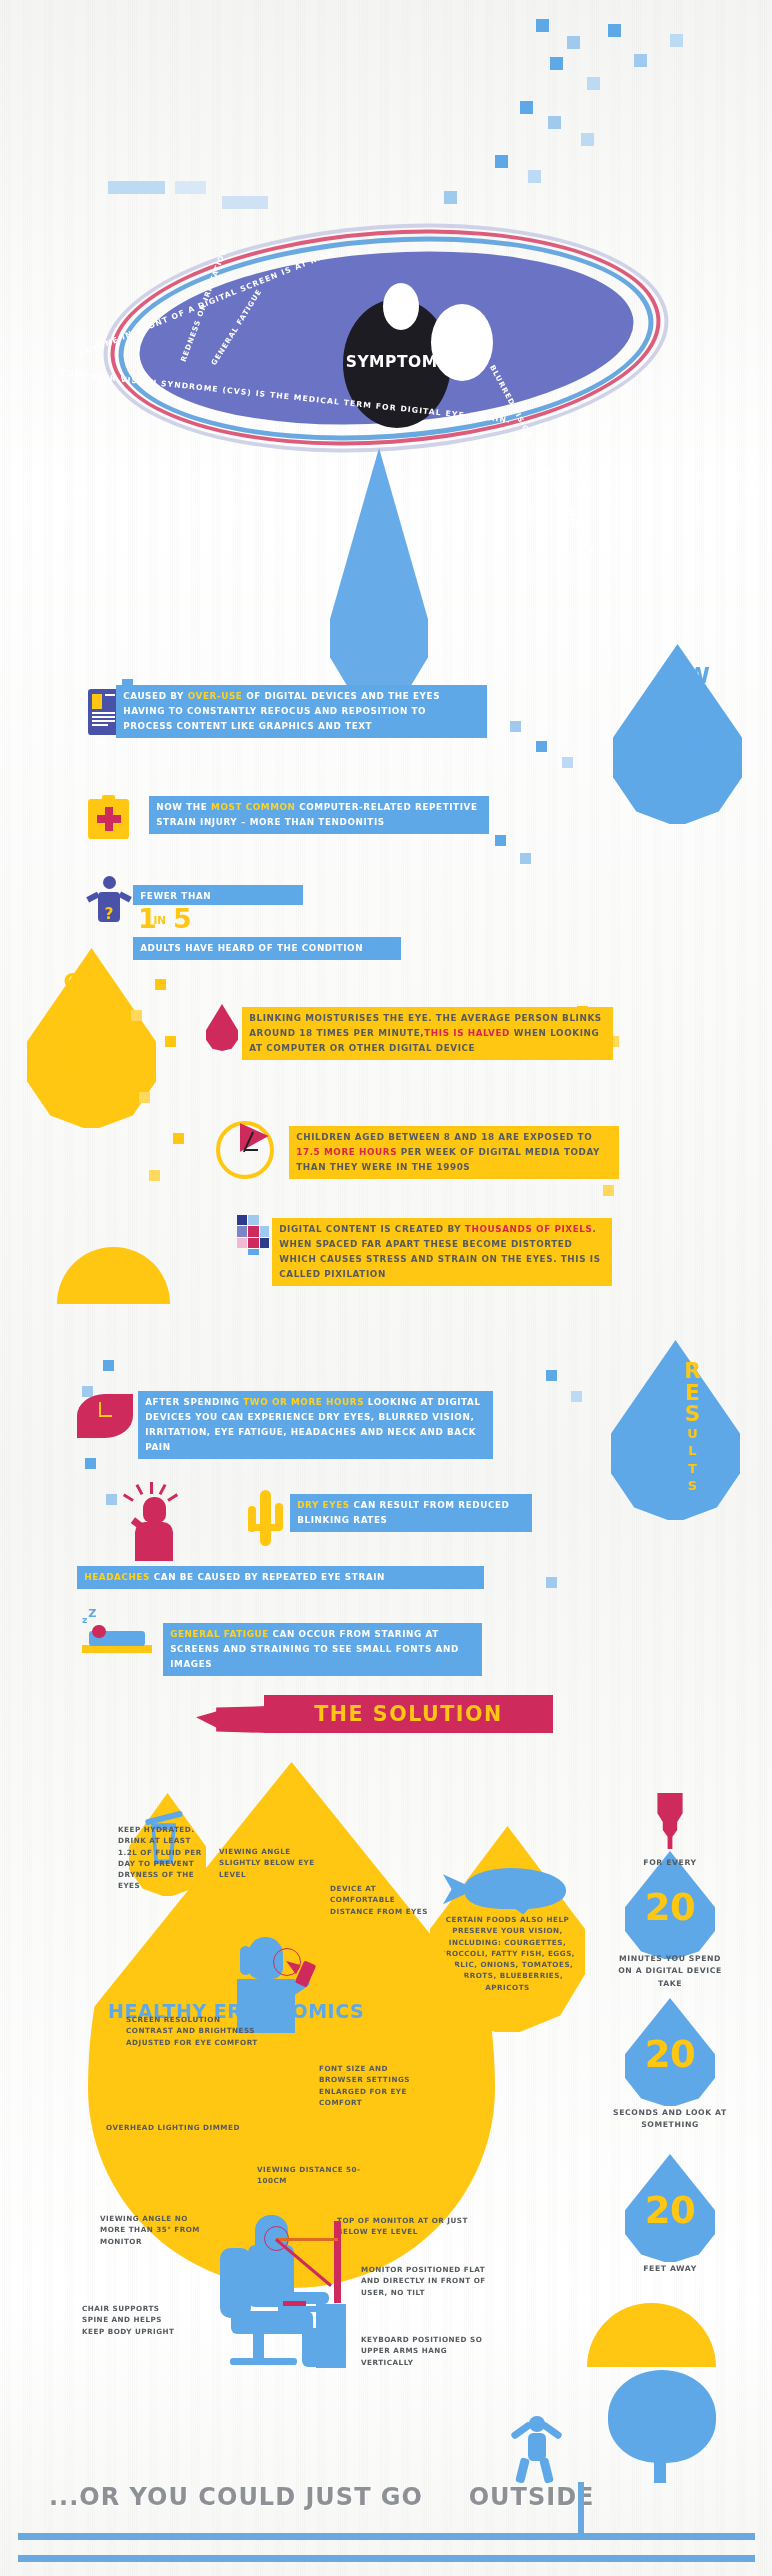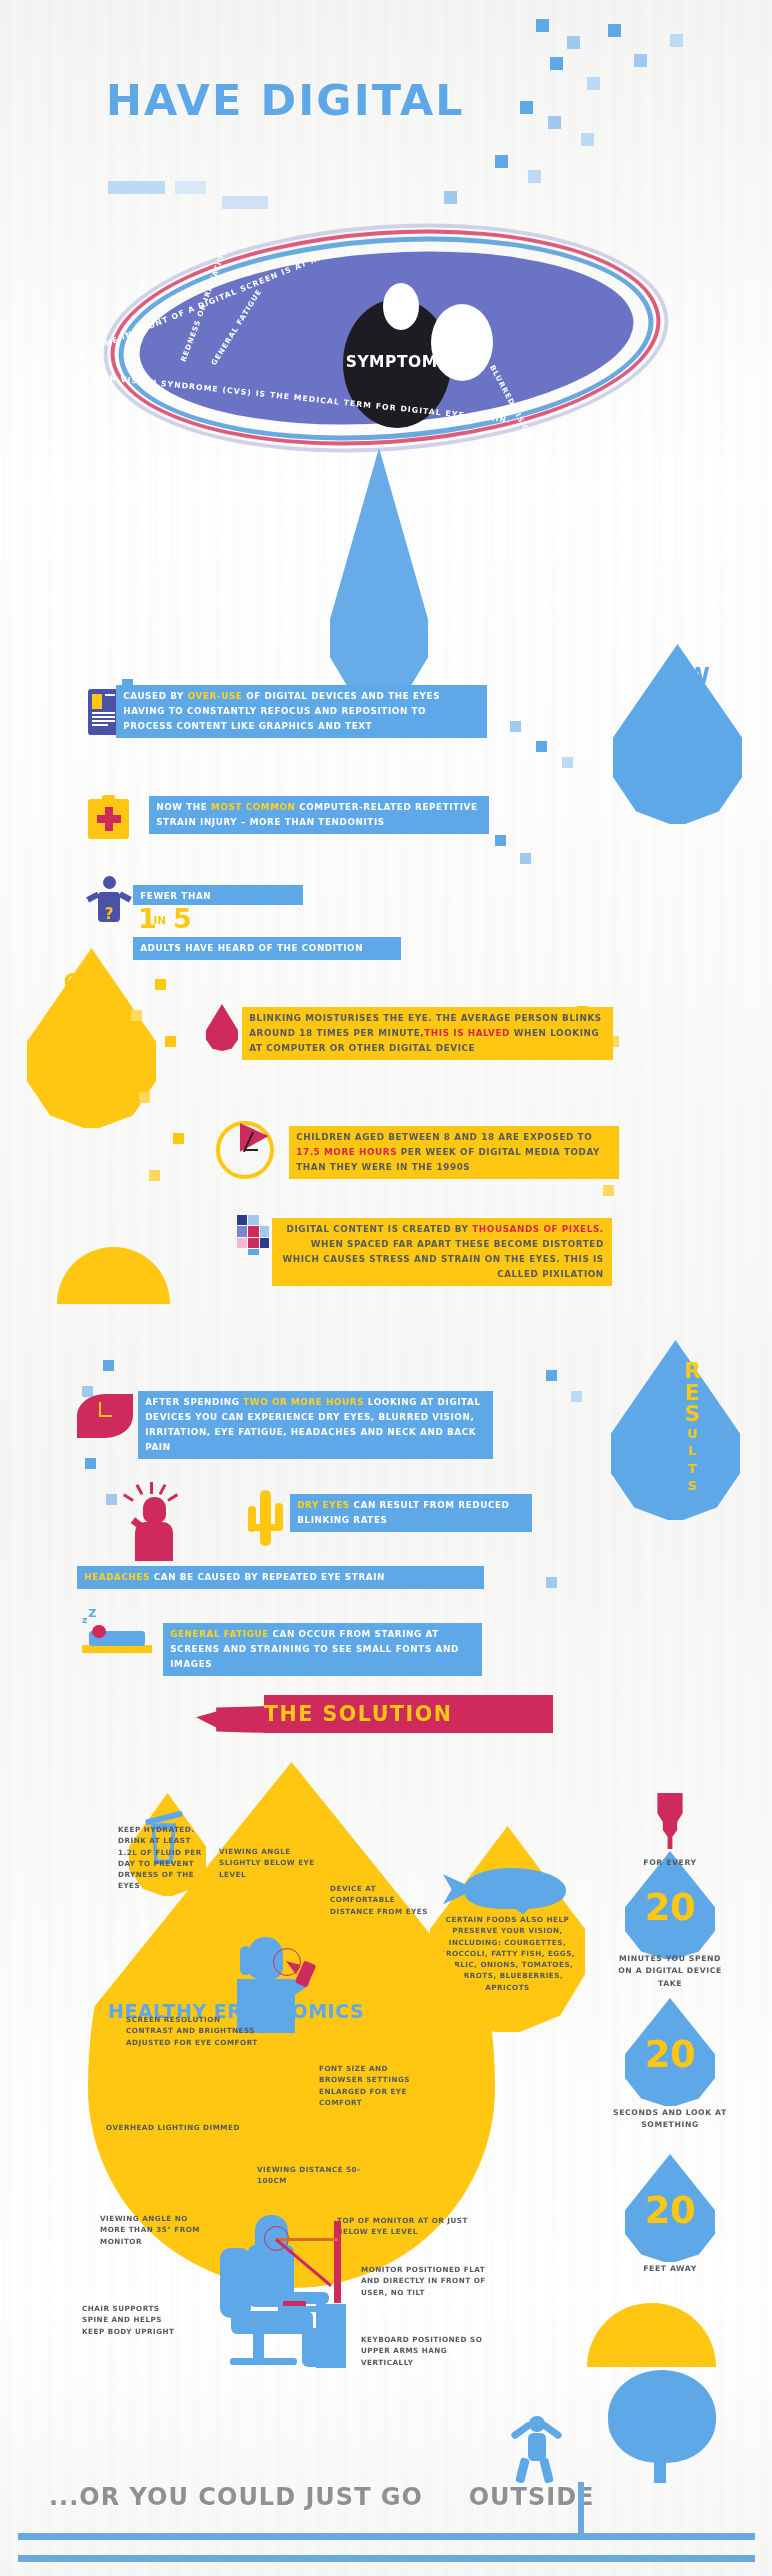--- a/index.html
+++ b/index.html
@@ -90,21 +90,21 @@
   
   .icon { position:absolute; }
 
   
   #sol-banner {
     position:absolute; left:264px; top:1695px; width:289px; height:38px;
     background:#ce2a5c;
   }
   #sol-banner .lbl {
     font-family:"DejaVu Sans", sans-serif; font-weight:bold; font-size:20.6px;
-    color:#ffc711; letter-spacing:1.5px; line-height:38px; text-align:left;
+    color:#ffc711; letter-spacing:1.5px; line-height:38px; text-align:center;
   }
   #sol-nib {
     position:absolute; left:196px; top:1706px; width:72px; height:27px;
     background:#ce2a5c;
     clip-path:polygon(0% 42%, 28% 20%, 28% 6%, 100% 0%, 100% 100%, 28% 94%, 28% 80%);
   }
 
   
   #ergo-drop {
     position:absolute; left:88px; top:1762px; width:407px; height:526px;
@@ -198,21 +198,20 @@
     position:absolute; left:330px; top:448px; width:98px; height:252px;
     background:#5fa8e8;
     clip-path:polygon(50% 0%, 78% 38%, 100% 68%, 100% 83%, 80% 96%, 50% 100%, 20% 96%, 0% 83%, 0% 68%, 22% 38%);
     opacity:.95;
   }
 </style>
 </head>
 <body>
 
 <div id="header" class="abs">
-  <div class="title-line abs" id="t2">HAVE DIGITAL</div>
 
   <div>
     <span class="px" style="left:536px;top:18.5px;width:13.4px;height:13.4px;background:#5fa8e8;"></span>
     <span class="px" style="left:567px;top:36px;width:13.4px;height:13.4px;background:#9fc9ee;"></span>
     <span class="px" style="left:550px;top:57px;width:13.4px;height:13.4px;background:#5fa8e8;"></span>
     <span class="px" style="left:587px;top:77px;width:13.4px;height:13.4px;background:#bcdaf3;"></span>
     <span class="px" style="left:608px;top:24px;width:13.4px;height:13.4px;background:#5fa8e8;"></span>
     <span class="px" style="left:634px;top:54px;width:13.4px;height:13.4px;background:#9fc9ee;"></span>
     <span class="px" style="left:670px;top:34px;width:13.4px;height:13.4px;background:#bcdaf3;"></span>
     <span class="px" style="left:520px;top:101px;width:13.4px;height:13.4px;background:#5fa8e8;"></span>
@@ -347,21 +346,21 @@
   <span class="px" style="left:0;top:0;width:10.3px;height:10.3px;background:#2e3a8c;"></span>
   <span class="px" style="left:11.3px;top:0;width:10.3px;height:10.3px;background:#9fc9ee;"></span>
   <span class="px" style="left:0;top:11.3px;width:10.3px;height:10.3px;background:#7a86c6;"></span>
   <span class="px" style="left:11.3px;top:11.3px;width:10.3px;height:10.3px;background:#ce2a5c;"></span>
   <span class="px" style="left:23px;top:11.3px;width:9.3px;height:10.3px;background:#9fc9ee;"></span>
   <span class="px" style="left:0;top:23px;width:10.3px;height:10.3px;background:#f4b9d2;"></span>
   <span class="px" style="left:11.3px;top:23px;width:10.3px;height:10.3px;background:#ce2a5c;"></span>
   <span class="px" style="left:23px;top:23px;width:9.3px;height:10.3px;background:#2e3a8c;"></span>
   <span class="px" style="left:11.3px;top:34px;width:10.3px;height:6.2px;background:#5fa8e8;"></span>
 </div>
-<div class="card card-yellow" style="left:272px;top:1218px;width:340px;text-align:right;">
+<div class="card card-yellow" style="left:272px;top:1218px;width:340px;">
   <span>DIGITAL CONTENT IS CREATED BY </span><span class="hl-red">THOUSANDS OF PIXELS</span><span>. WHEN SPACED FAR APART THESE BECOME DISTORTED WHICH CAUSES STRESS AND STRAIN ON THE EYES. THIS IS CALLED PIXILATION</span>
 </div>
 
 <div class="abs" style="left:57px;top:1247px;width:113px;height:57px;background:#ffc711;border-radius:57px 57px 0 0;"></div>
 
 <div id="results-drop"></div>
 <div class="letter-stack" id="results-letters">
   <span class="bigletter">R</span>
   <span class="bigletter">E</span>
   <span class="bigletter">S</span>

